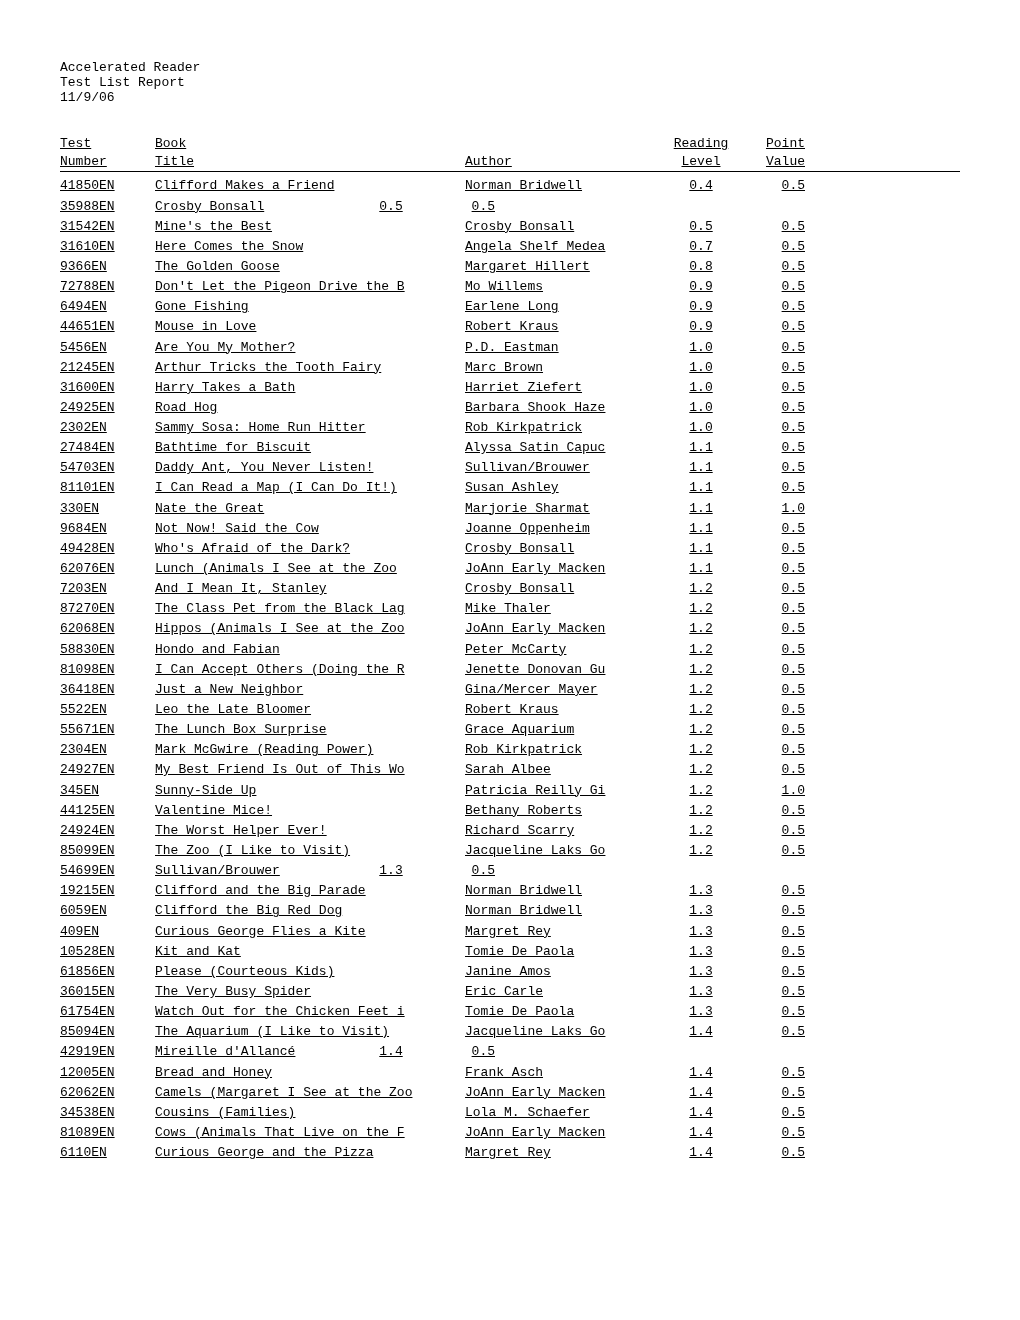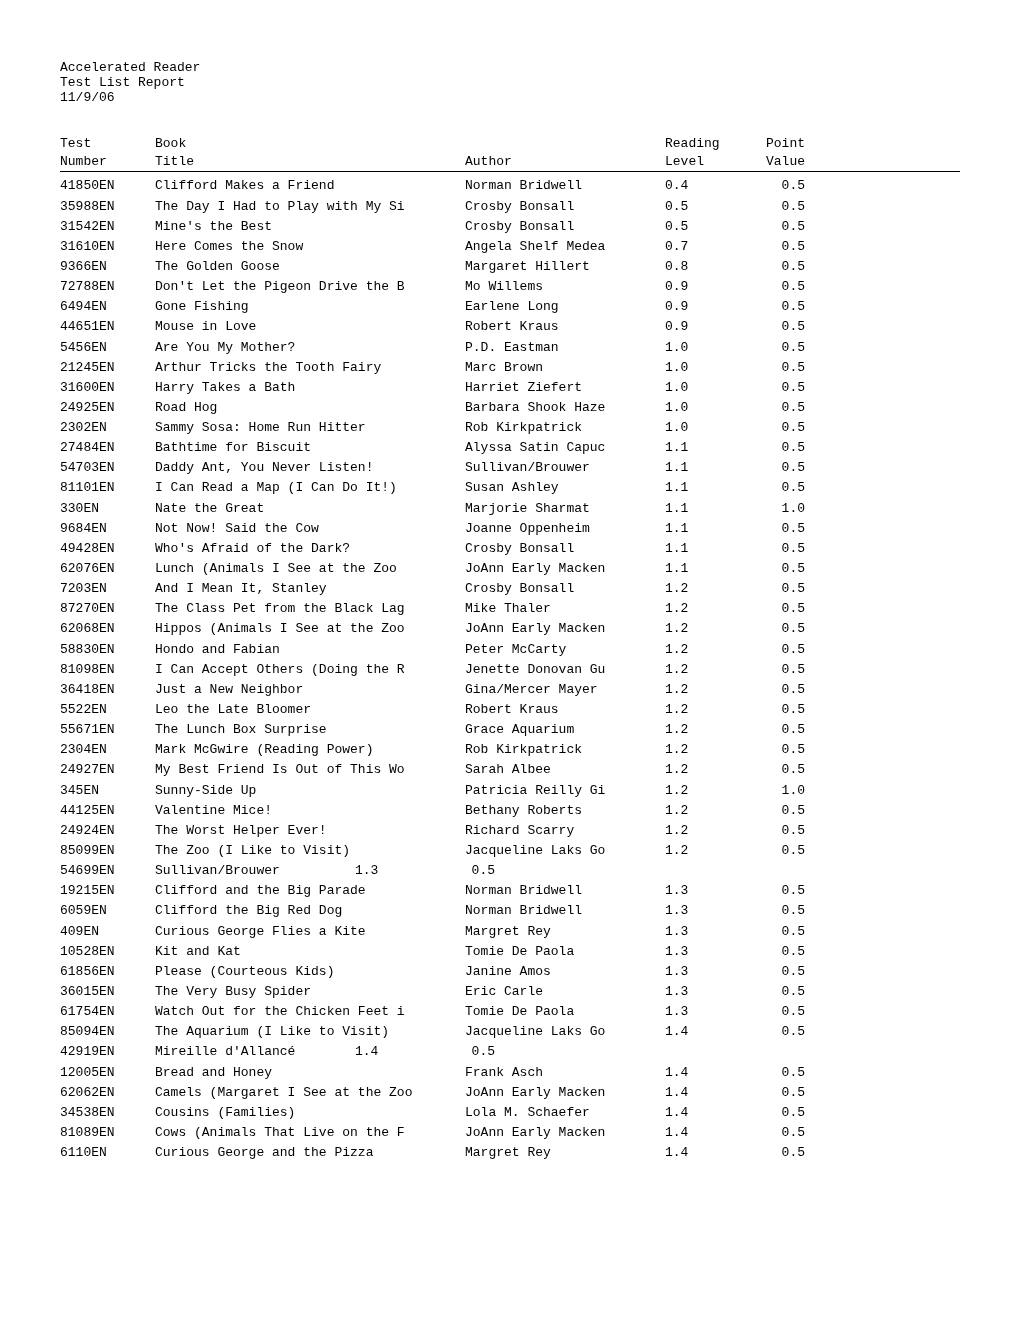--- a/index.html
+++ b/index.html
@@ -11,30 +11,31 @@
       background: #ffffff;
       font-family: 'Courier New', Courier, monospace;
       font-size: 13px;
       color: #000000;
       padding: 60px 60px;
       width: 1020px;
       min-height: 1320px;
     }
     .table-container {
       width: 100%;
+      text-decoration: underline;
     }
     .divider {
       border: none;
       border-top: 1px solid #000;
       margin-bottom: 4px;
     }
     .col-test { width: 95px; }
     .col-title { width: 310px; }
     .col-author { width: 200px; }
-    .col-reading { width: 80px; text-align: left; padding-right: 8px; }
+    .col-reading { width: 80px; text-align: center; padding-right: 8px; }
     .col-point { width: 60px; text-align: right; }
     .header-row {
       display: flex;
       line-height: 1.4;
     }
     .header-row .col-test { font-weight: normal; }
     .data-row {
       display: flex;
       line-height: 1.55;
     }
@@ -77,21 +78,20 @@
   <div id="data-rows">
       <div class="data-row">
         <div class="col-test">41850EN</div>
         <div class="col-title">Clifford Makes a Friend</div>
         <div class="col-author">Norman Bridwell</div>
         <div class="col-reading">0.4</div>
         <div class="col-point">0.5</div>
       </div>
       <div class="data-row">
         <div class="col-test">35988EN</div>
-        <div class="col-title">The Day I Had to Play with My Si</div>
         <div class="col-author">Crosby Bonsall</div>
         <div class="col-reading">0.5</div>
         <div class="col-point">0.5</div>
       </div>
       <div class="data-row">
         <div class="col-test">31542EN</div>
         <div class="col-title">Mine's the Best</div>
         <div class="col-author">Crosby Bonsall</div>
         <div class="col-reading">0.5</div>
         <div class="col-point">0.5</div>

